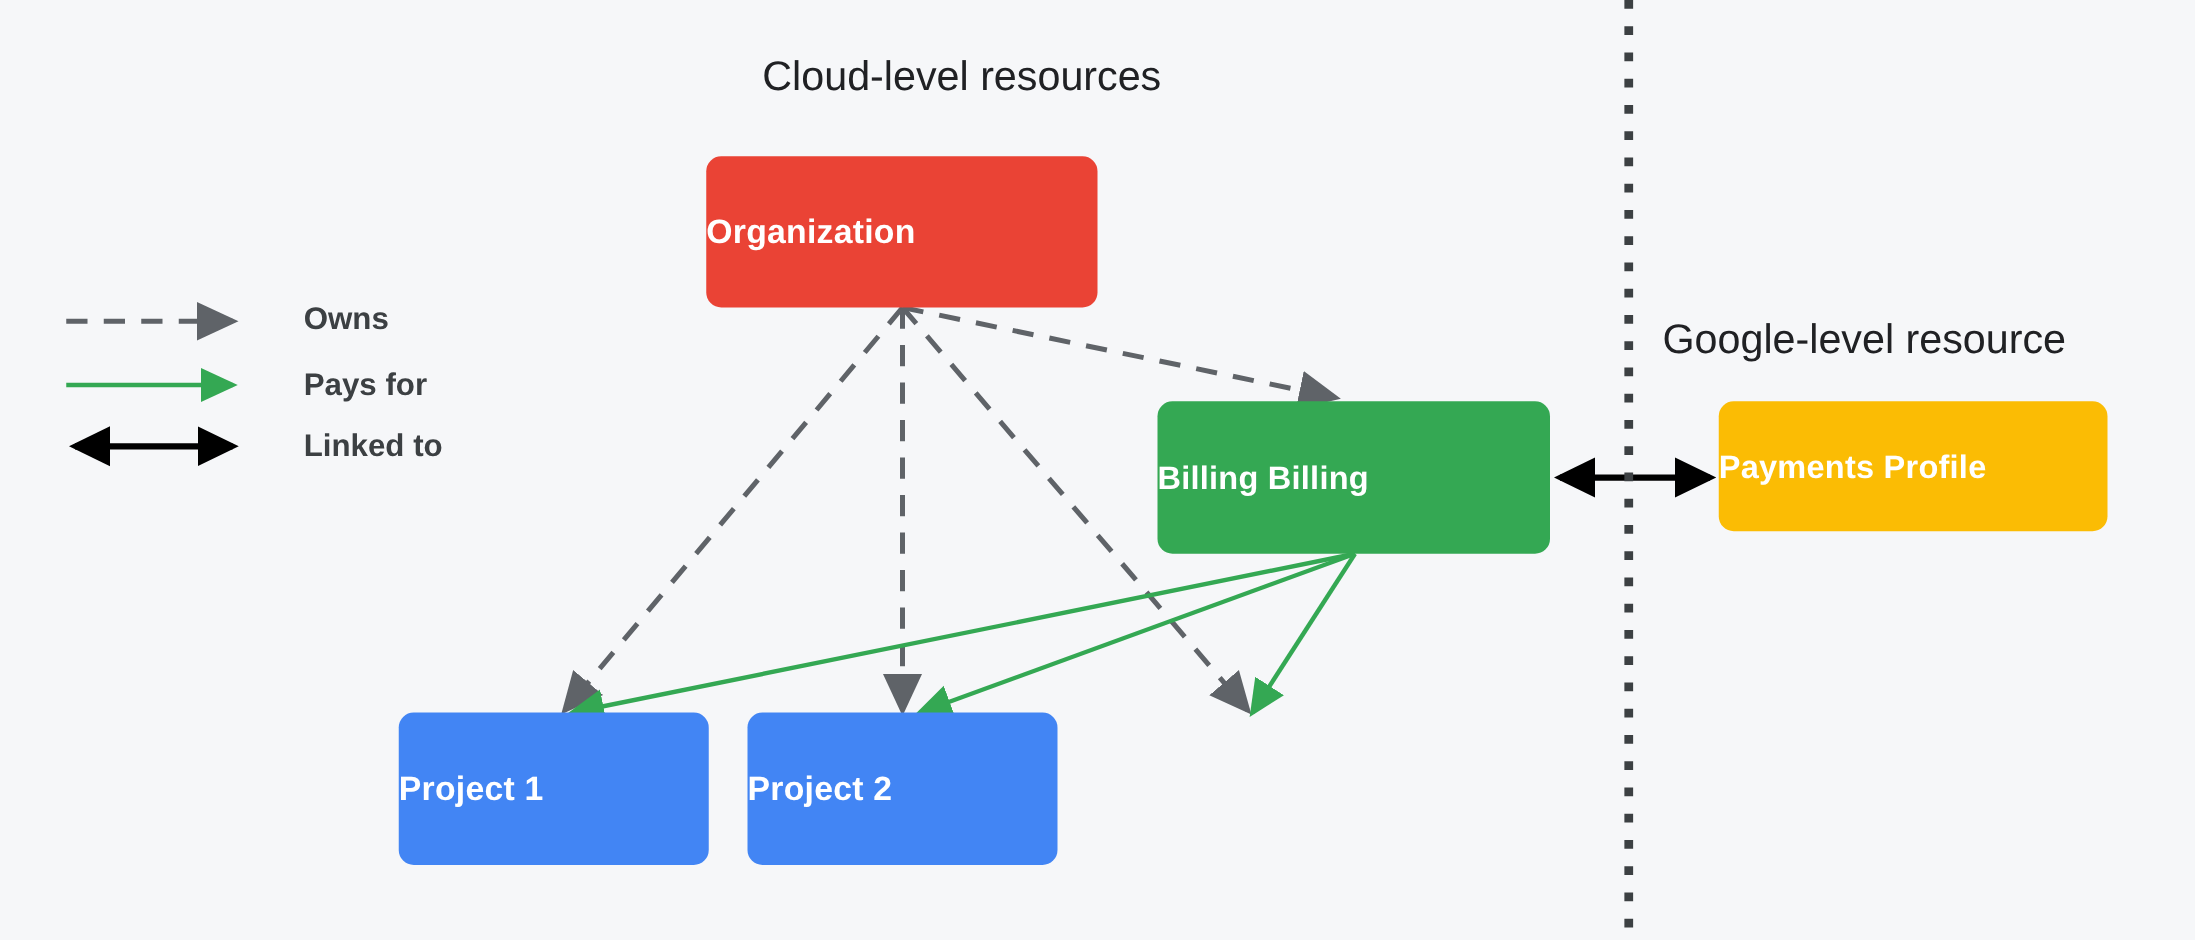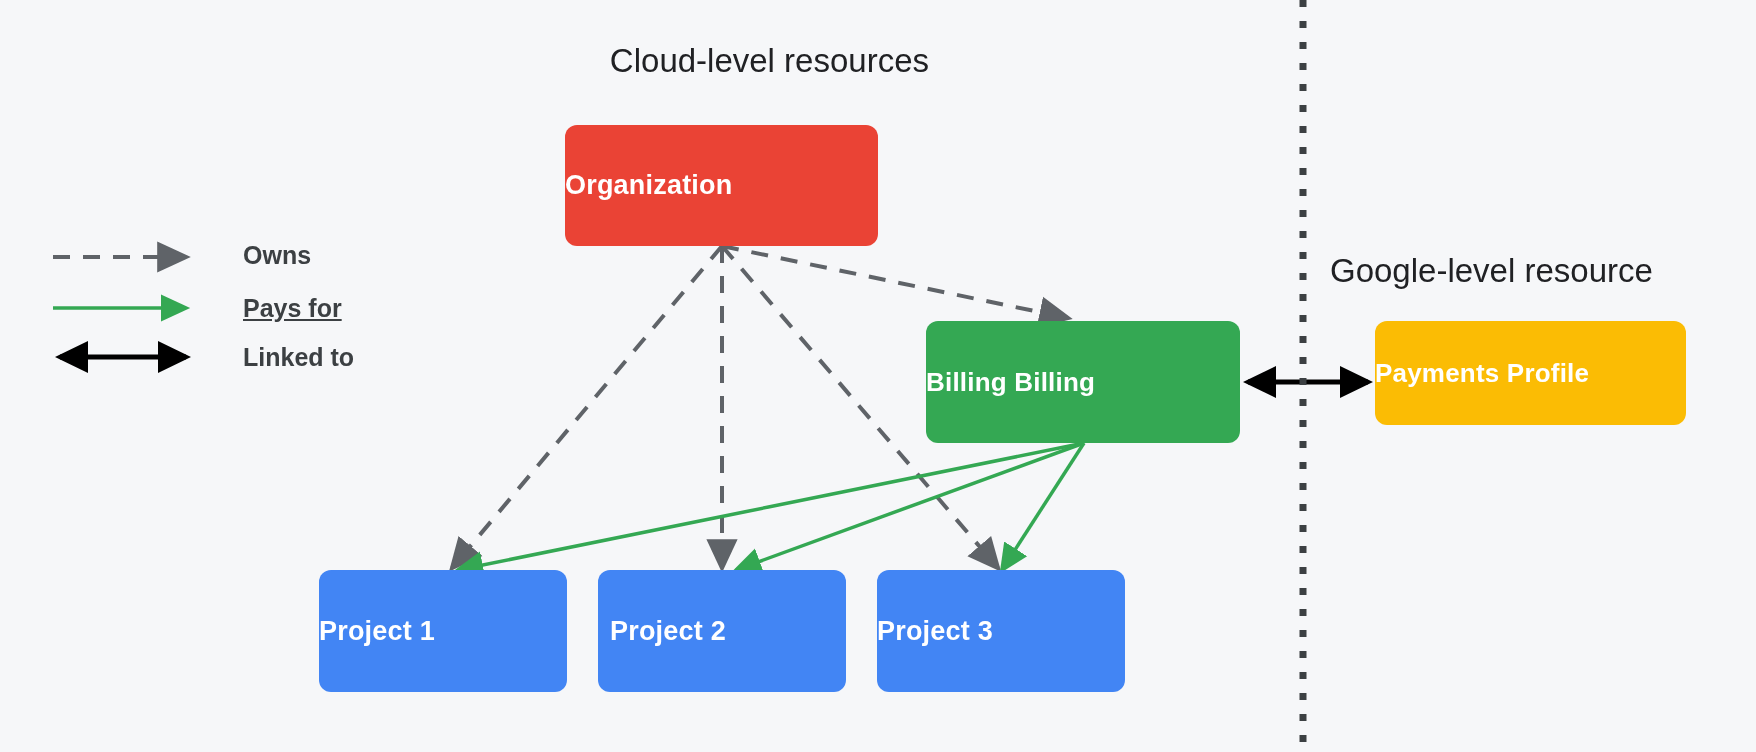--- a/index.html
+++ b/index.html
@@ -98,40 +98,37 @@
     <g>
       <line x1="60" y1="357" x2="186" y2="357" stroke="#000000" stroke-width="5" marker-start="url(#arrow-black-start)" marker-end="url(#arrow-black-end)"></line>
     </g>
   </svg>
 
   <div class="section-title" style="left:529px; top:42px; width:400px; text-align:right; font-size:33px;">Cloud-level resources</div>
 
   <div class="section-title" style="left:1330px; top:252px; font-size:33px;">Google-level resource</div>
 
   <div class="legend-label" style="left:243px; top:241px; font-size:25px;">Owns</div>
-  <div class="legend-label" style="left:243px; top:294px; font-size:25px;text-decoration:underline;">Pays for</div>
+  <div class="legend-label" style="left:243px; top:294px; font-size:25px;">Pays for</div>
   <div class="legend-label" style="left:243px; top:343px; font-size:25px;">Linked to</div>
 
   <div class="node-box" style="left:565px; top:125px; width:313px; height:121px; background:#ea4335; font-size:27px;">
     <span>Organization</span>
   </div>
 
   <div class="node-box" style="left:926px; top:321px; width:314px; height:122px; background:#34a853; font-size:26px;">
     <span>Billing Billing</span>
   </div>
 
   <div class="node-box" style="left:1375px; top:321px; width:311px; height:104px; background:#fbbc04; font-size:26px;">
     <span>Payments Profile</span>
   </div>
 
   <div class="node-box" style="left:319px; top:570px; width:248px; height:122px; background:#4285f4; font-size:27px;">
     <span>Project 1</span>
   </div>
 
-  <div class="node-box" style="left:598px; top:570px; width:248px; height:122px; background:#4285f4; font-size:27px;padding-left:12px;">
+  <div class="node-box" style="left:598px; top:570px; width:248px; height:122px; background:#4285f4; font-size:27px;">
     <span>Project 2</span>
   </div>
 
-  <div class="node-box" style="left:877px; top:570px; width:248px; height:122px; background:#4285f4; font-size:27px;">
-    <span>Project 3</span>
-  </div>
 
 </div>
 
 </body></html>

